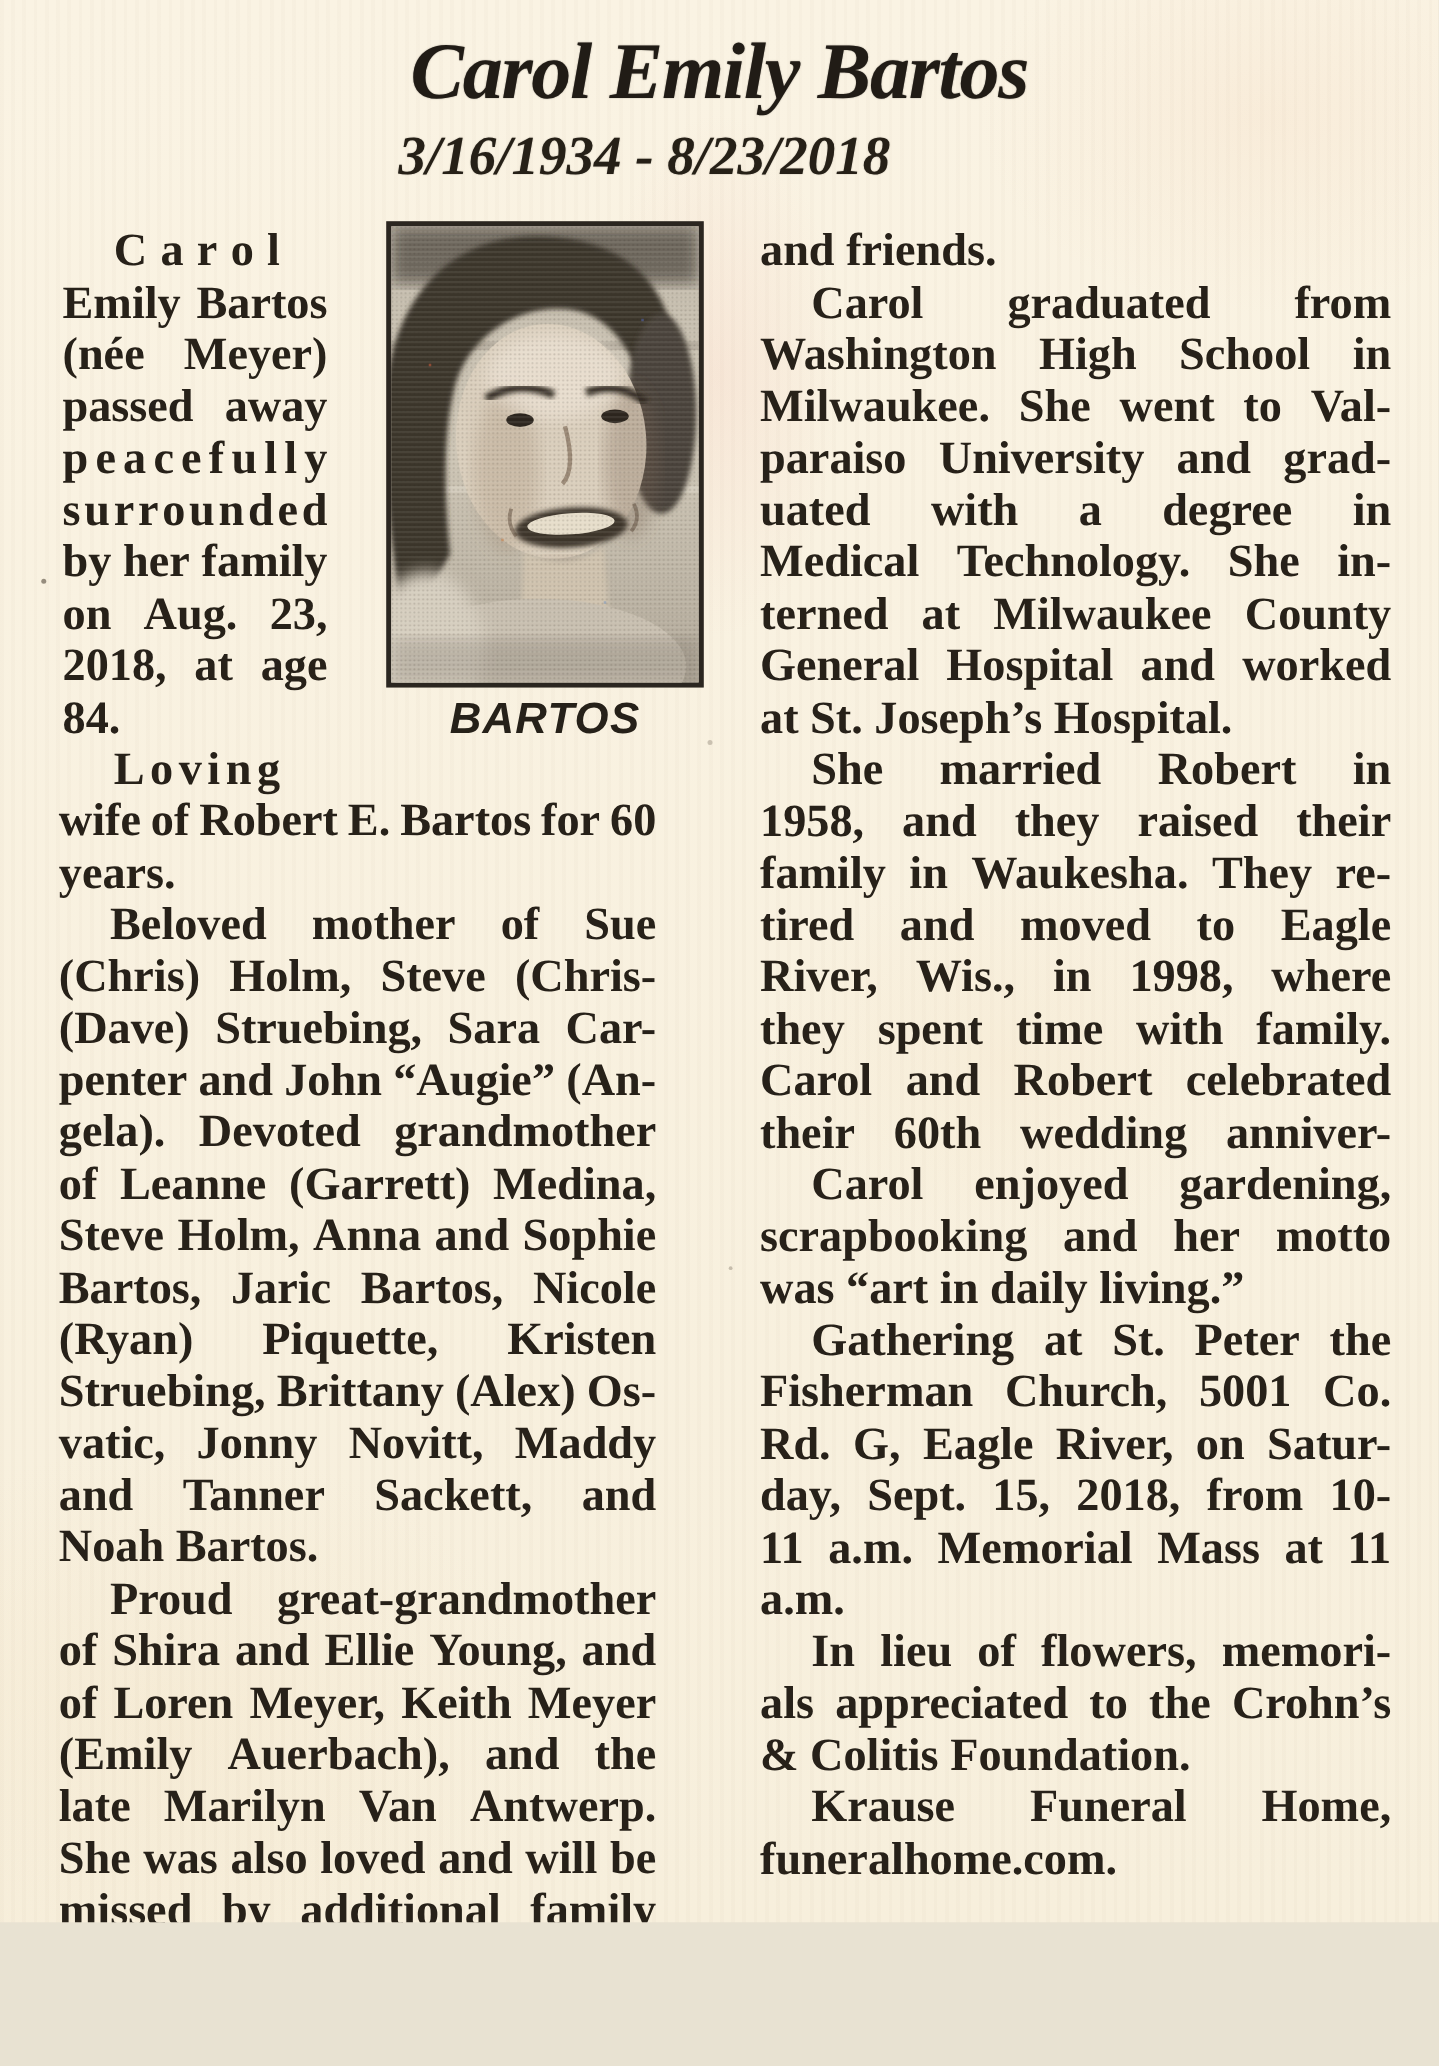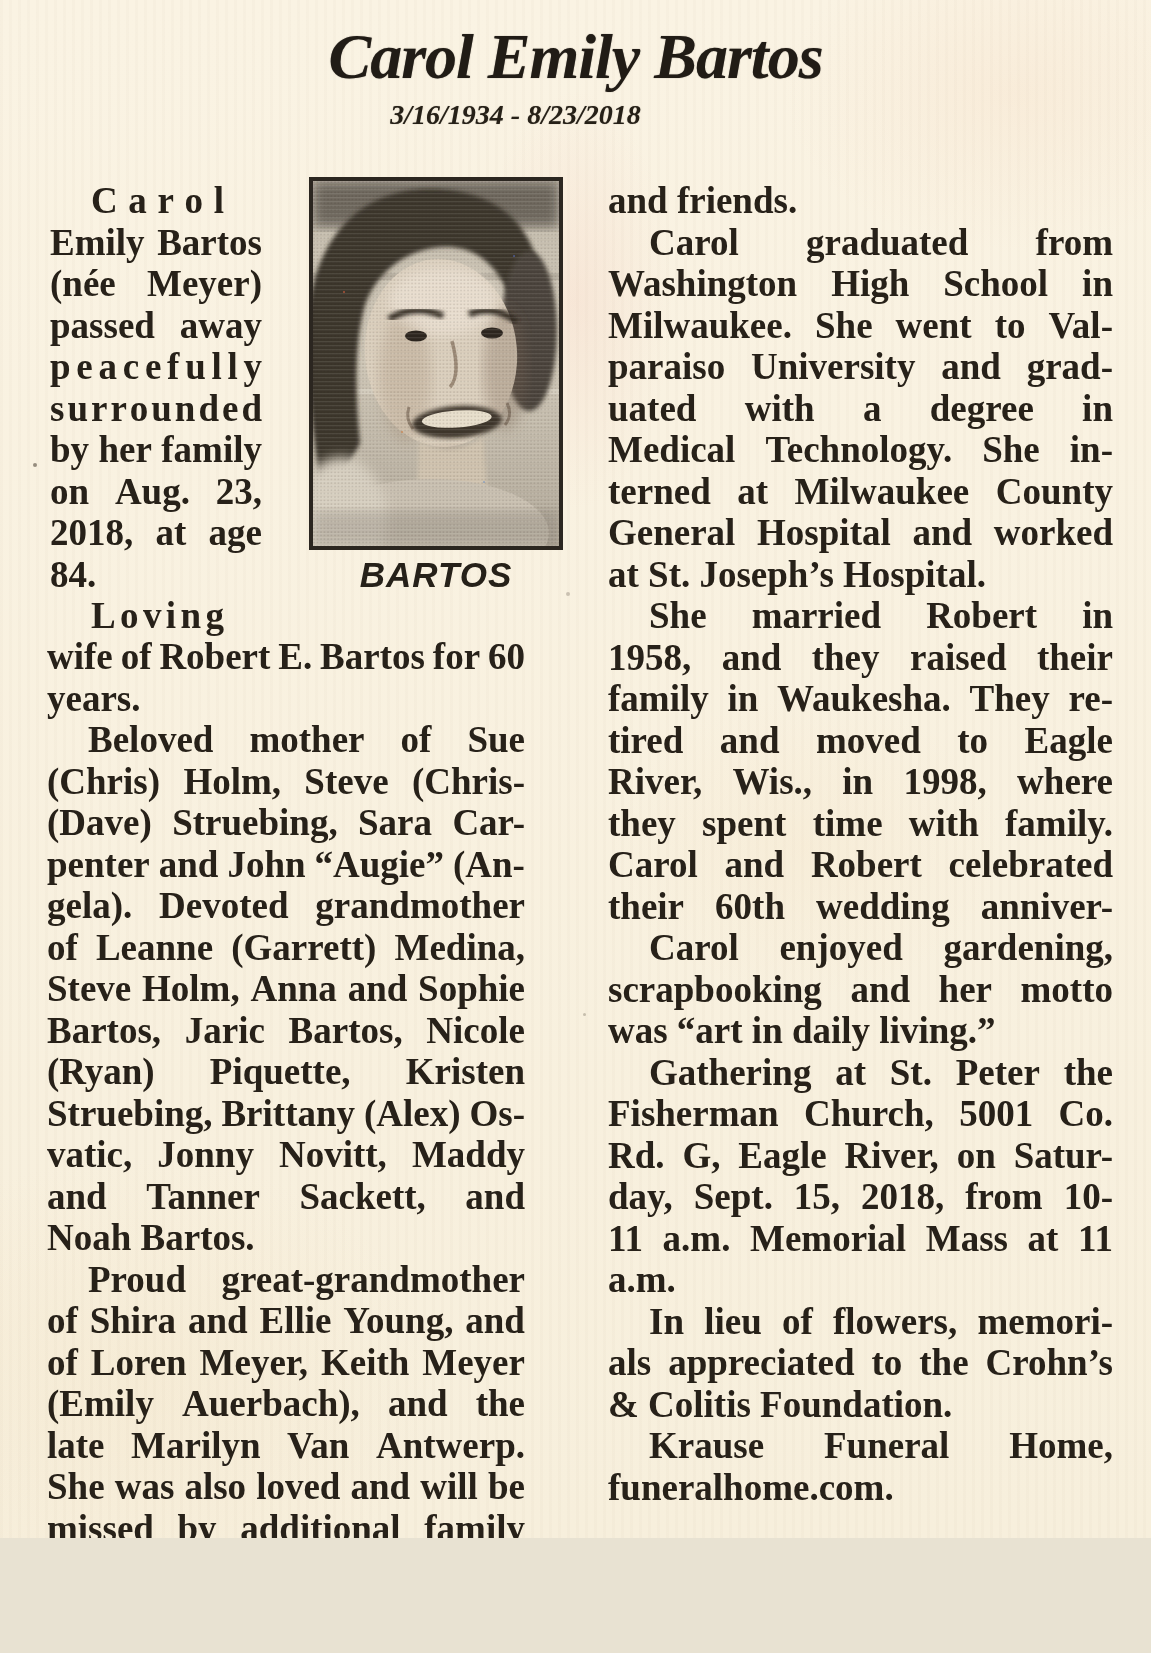--- a/index.html
+++ b/index.html
@@ -21,21 +21,21 @@
   .headline{
     position:absolute;left:0;right:0;top:20px;
     text-align:center;
     font-size:64px;font-weight:bold;font-style:italic;
     letter-spacing:-1px;color:#211c16;
     text-shadow:0 0 1px rgba(33,28,22,.55);
   }
   .dates{
     position:absolute;left:0;right:120px;top:99px;
     text-align:center;
-    font-size:28px;font-weight:bold;font-style:italic;
+    font-size:44px;font-weight:bold;font-style:italic;
     color:#262017;letter-spacing:0;
     text-shadow:0 0 1px rgba(33,28,22,.4);
   }
   
   .col{position:absolute;font-size:37px;font-weight:bold;}
   .tline{height:41.5px;line-height:41.5px;white-space:pre;}
   .tline.just{display:flex;justify-content:space-between;white-space:normal;}
   .tline.ind{padding-left:41px;}
   .tline.pr{padding-right:38px;}
   #left-narrow{left:50px;top:180px;width:212px;}

